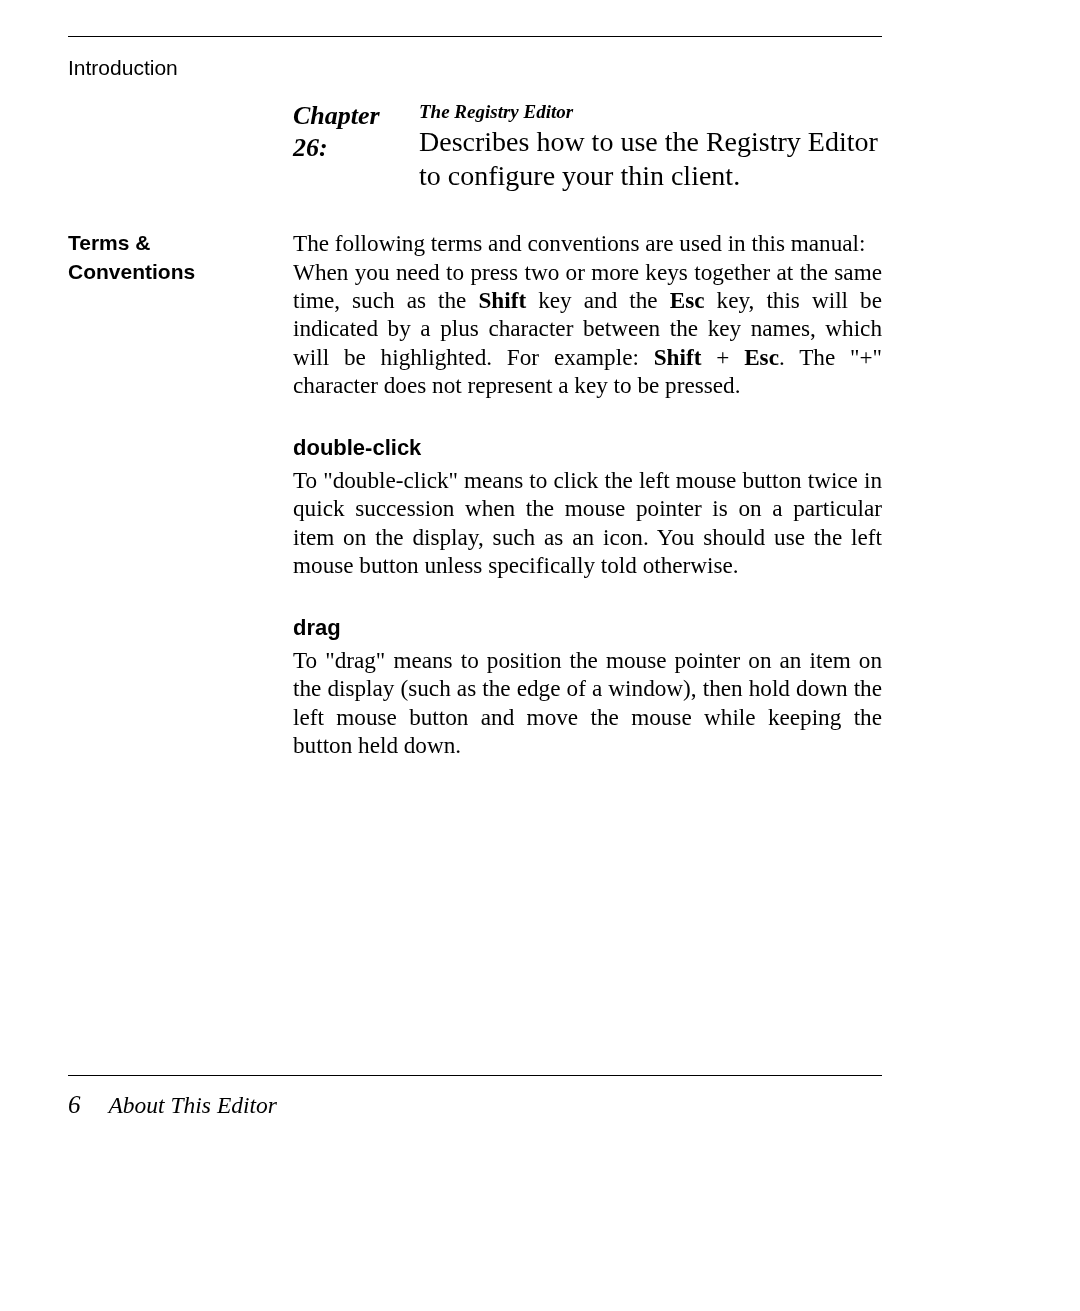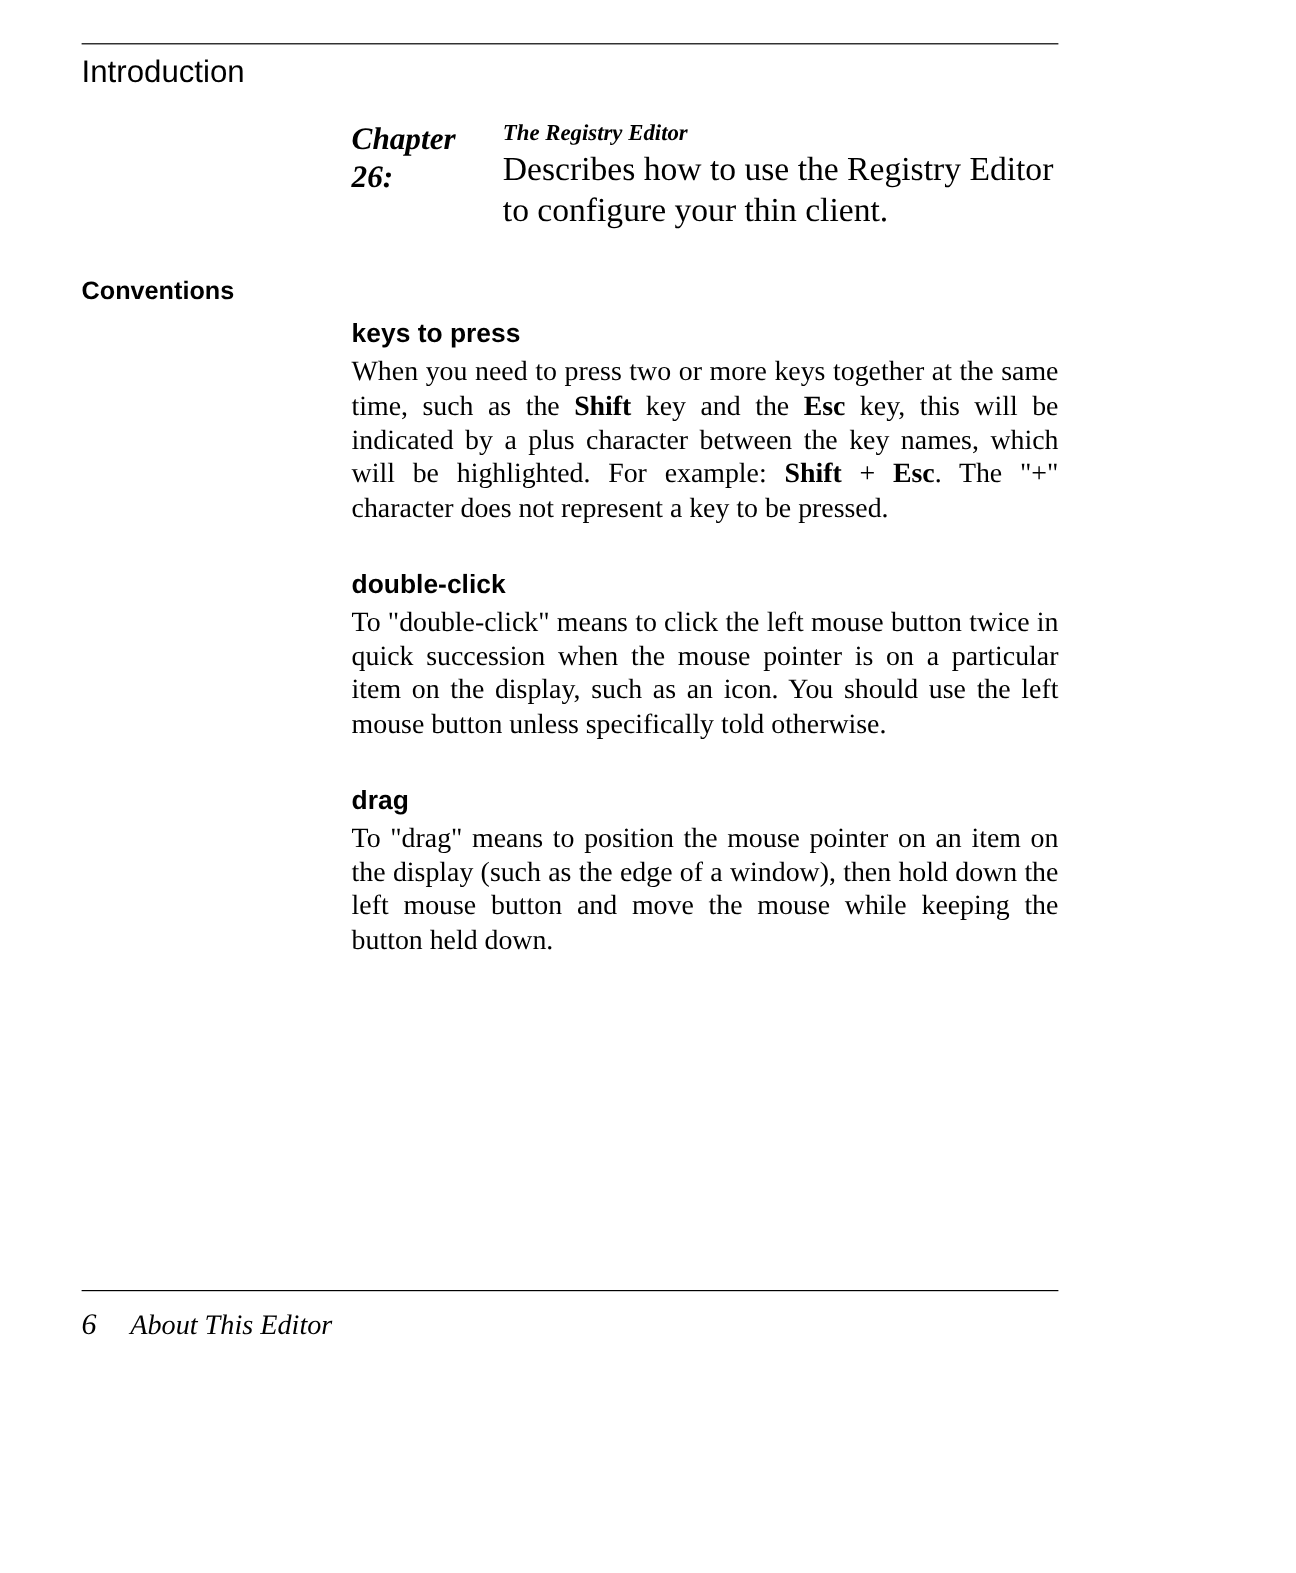--- a/index.html
+++ b/index.html
@@ -20,24 +20,24 @@
     .top-rule {
       position: absolute;
       top: 36px;
       left: 68px;
       width: 814px;
       height: 0;
       border-top: 1px solid #000;
     }
     .running-head {
       position: absolute;
-      top: 44px;
+      top: 56px;
       left: 68px;
       font-family: Helvetica, Arial, sans-serif;
-      font-size: 26px;
+      font-size: 21px;
       font-weight: 400;
     }
     .content {
       position: absolute;
       top: 100px;
       left: 68px;
       width: 814px;
     }
     .row {
       display: flex;
@@ -153,26 +153,27 @@
             <div class="chapter-desc">Describes how to use the Registry Editor to configure your thin client.</div>
           </div>
         </div>
       </div>
     </div>
 
     <div class="section-spacer-top"></div>
 
     <div class="row">
       <div class="side-col">
+        <div class="side-label">Terms &amp;</div>
         <div class="side-label">Conventions</div>
       </div>
       <div class="body-col">
 
+        <p class="intro-para">The following terms and conventions are used in this manual:</p>
 
-        <div class="term-heading">keys to press</div>
         <p class="term-para">
           <span>When you need to press two or more keys together at the same time, such as the </span><span class="b">Shift</span><span> key and the </span><span class="b">Esc</span><span> key, this will be indicated by a plus character between the key names, which will be highlighted. For example: </span><span class="b">Shift</span><span> + </span><span class="b">Esc</span><span>. The "+" character does not represent a key to be pressed.</span>
         </p>
 
         <div class="term-heading">double-click</div>
         <p class="term-para">To "double-click" means to click the left mouse button twice in quick succession when the mouse pointer is on a particular item on the display, such as an icon. You should use the left mouse button unless specifically told otherwise.</p>
 
         <div class="term-heading">drag</div>
         <p class="term-para">To "drag" means to position the mouse pointer on an item on the display (such as the edge of a window), then hold down the left mouse button and move the mouse while keeping the button held down.</p>
 

